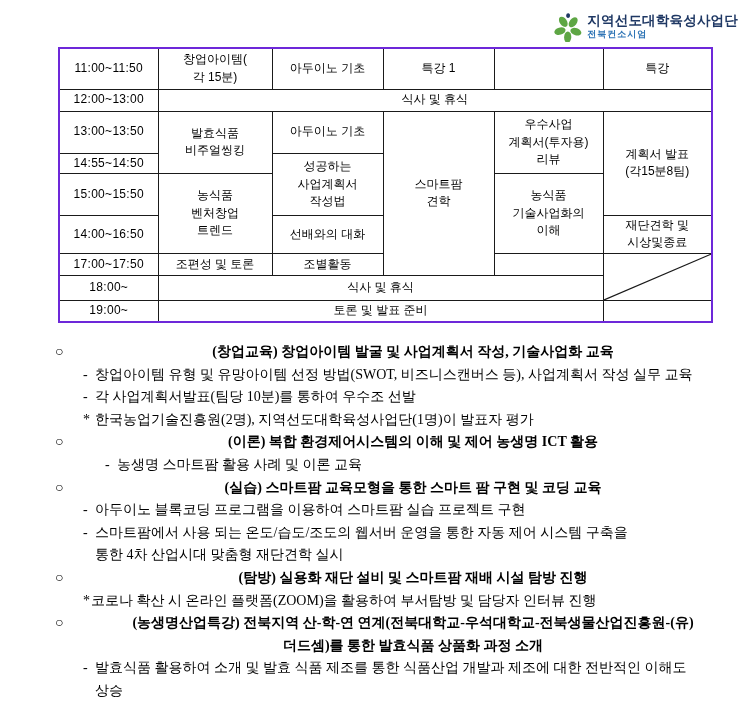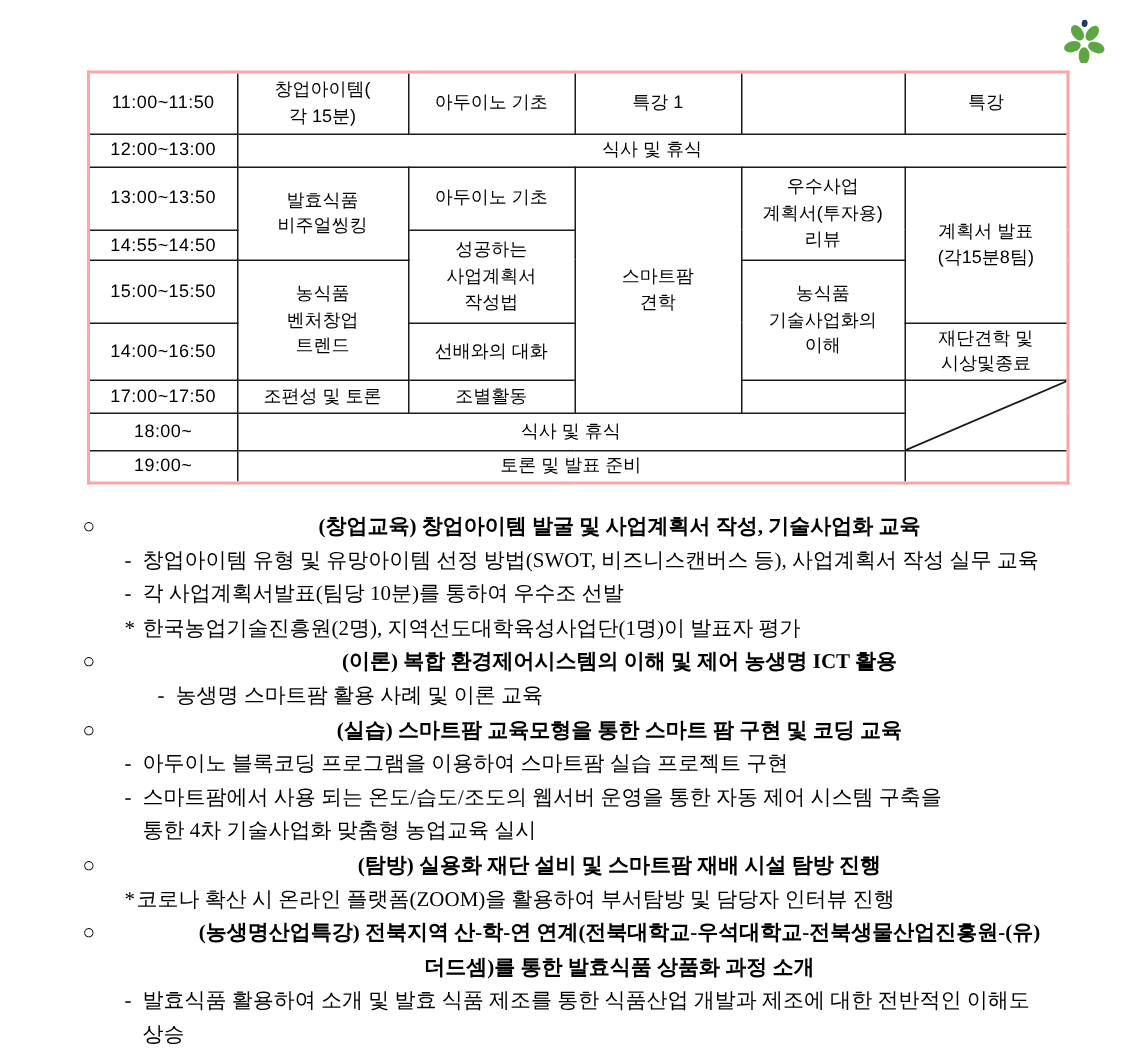--- a/index.html
+++ b/index.html
@@ -21,21 +21,21 @@
     font-family:"Liberation Sans","DejaVu Sans",sans-serif;
     font-weight:bold;font-size:9px;line-height:11px;color:#2e74b5;letter-spacing:1px;
   }
 
   
   table.schedule{
     position:absolute;left:58px;top:47px;
     border-collapse:collapse;table-layout:fixed;
     font-family:"Liberation Sans","DejaVu Sans",sans-serif;
     font-size:12px;color:#000;
-    border:2px solid #fca5a5;
+    border:2px solid #6d28d9;
   }
   table.schedule td{
     border:1px solid #1a1a1a;
     text-align:center;vertical-align:middle;
     padding:1px 2px;line-height:1.45;
     white-space:pre-line;overflow:hidden;
   }
   td.time{letter-spacing:0.3px;}
   td.diag{position:relative;padding:0;}
   td.diag svg{position:absolute;left:0;top:0;width:100%;height:100%;display:block;}
@@ -75,20 +75,24 @@
             <ellipse cx="50" cy="28" rx="12" ry="19"></ellipse>
           </g>
         <g transform="rotate(-34 50 56)">
             <ellipse cx="50" cy="28" rx="12" ry="19"></ellipse>
           </g>
       </g>
       <g transform="rotate(8 50 14)">
           <ellipse cx="50" cy="12" rx="6.5" ry="8" fill="#1f3864"></ellipse>
         </g>
     </svg>
+    <div class="logo-text">
+      <div class="logo-title">지역선도대학육성사업단</div>
+      <div class="logo-subtitle">전북컨소시엄</div>
+    </div>
   </div>
 
   <table class="schedule">
     <colgroup>
       <col style="width:99px">
         <col style="width:114px">
         <col style="width:111px">
       <col style="width:111px">
         <col style="width:109px">
         <col style="width:109px">
@@ -201,21 +205,21 @@
         <span class="bmark">○</span>
         <span class="btext">(실습) 스마트팜 교육모형을 통한 스마트 팜 구현 및 코딩 교육</span>
       </div>
       <div class="b-sub">
         <span class="smark">-</span>
         <span class="stext">아두이노 블록코딩 프로그램을 이용하여 스마트팜 실습 프로젝트 구현</span>
       </div>
       <div class="b-sub">
         <span class="smark">-</span>
         <span class="stext">스마트팜에서 사용 되는 온도/습도/조도의 웹서버 운영을 통한 자동 제어 시스템 구축을
-통한 4차 기술사업화 맞춤형 농업교육 실시</span>
+통한 4차 산업시대 맞춤형 재단견학 실시</span>
       </div>
     </div>
 
     <div class="b-group">
       <div class="b-head">
         <span class="bmark">○</span>
         <span class="btext">(탐방) 실용화 재단 설비 및 스마트팜 재배 시설 탐방 진행</span>
       </div>
       <div class="b-sub">
         <span class="smark tight">*</span>

